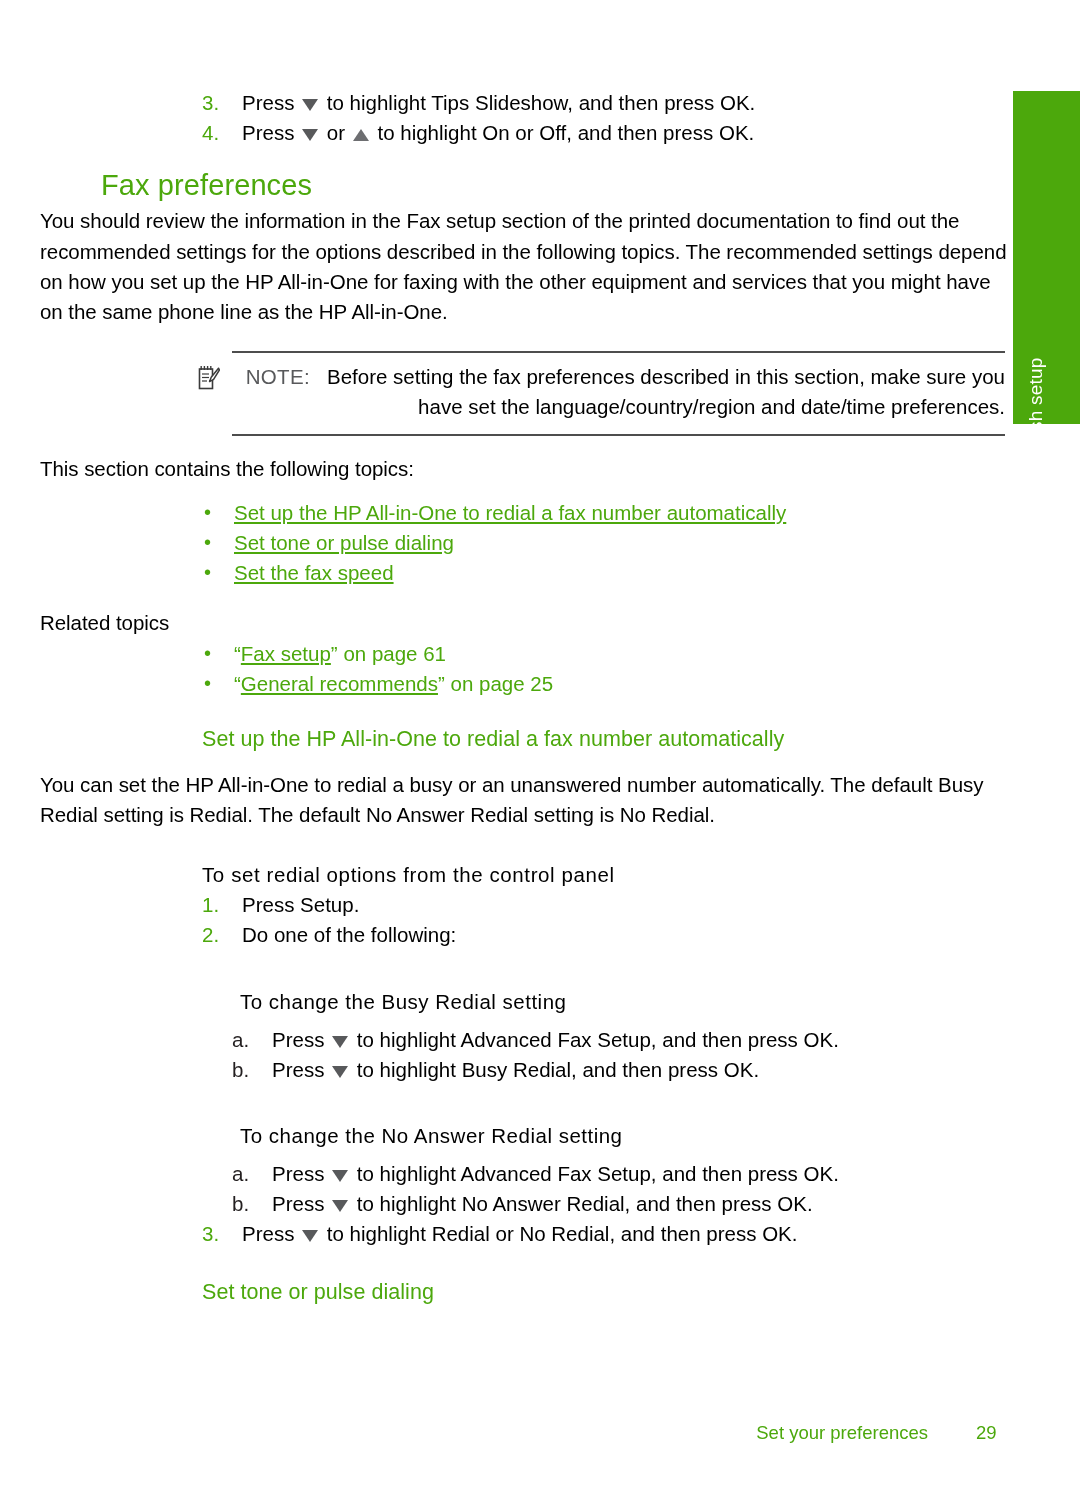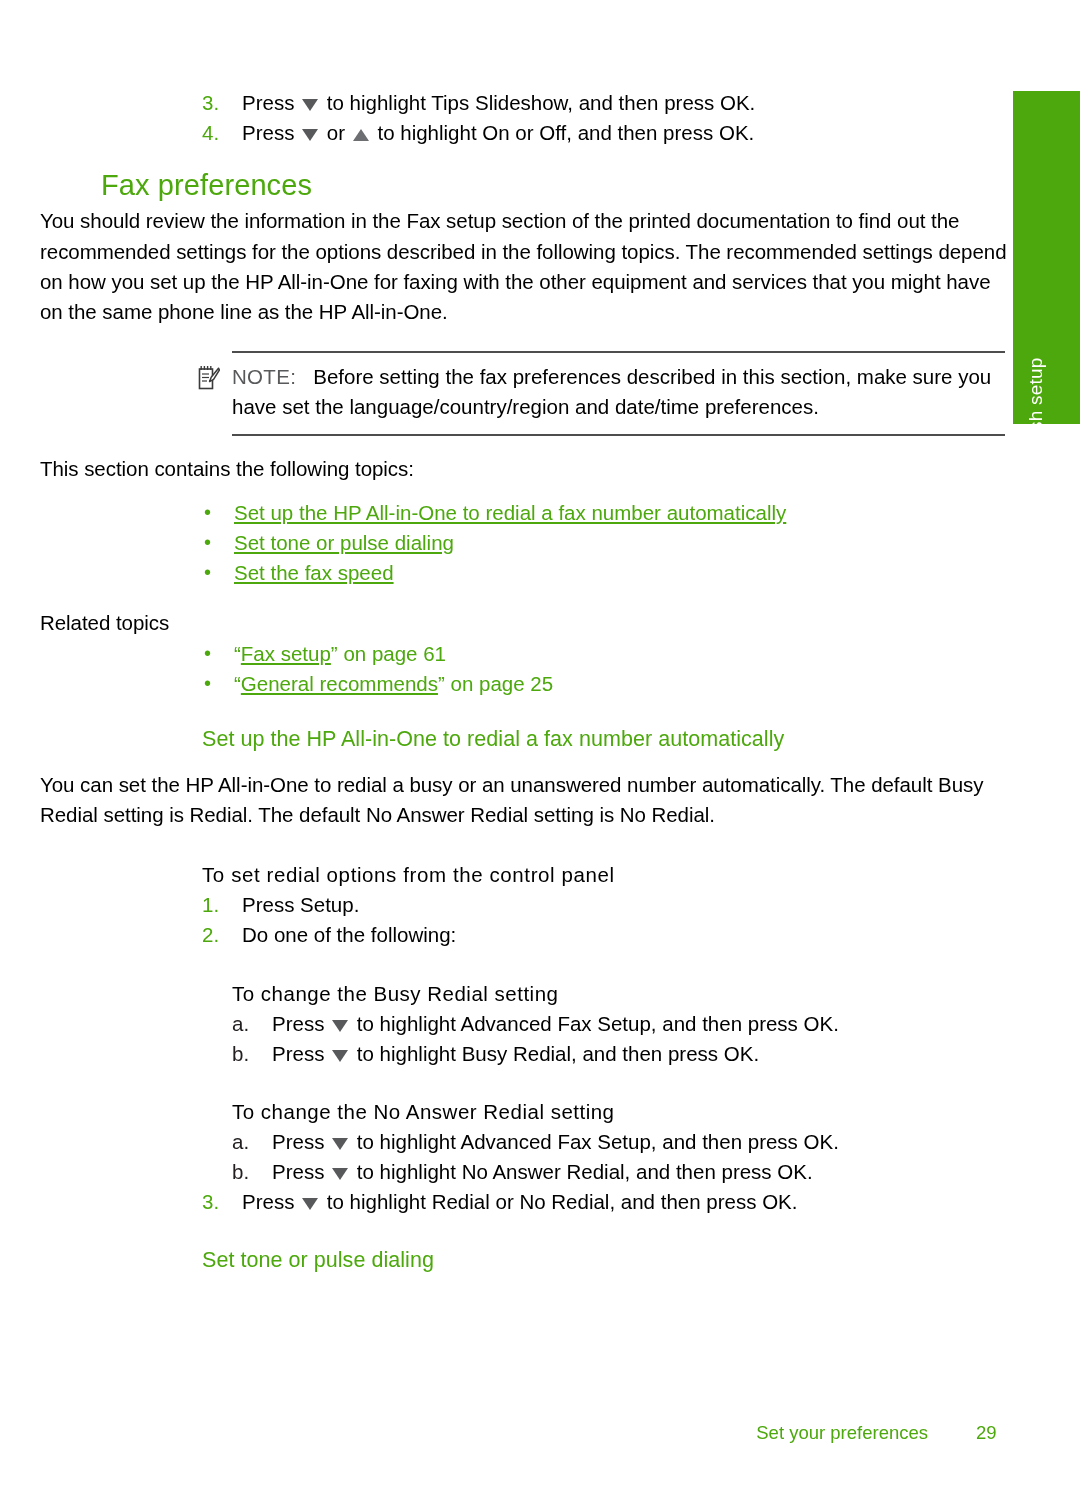--- a/index.html
+++ b/index.html
@@ -99,21 +99,21 @@
   .proc-title {
     font-size: 20.5px;
     line-height: 30px;
     letter-spacing: 0.6px;
     margin: 0;
   }
   .sub-proc-title {
     font-size: 20.5px;
     line-height: 30px;
     letter-spacing: 0.5px;
-    margin: 0;
+    margin: 8px;
   }
 
   
   .steps { margin: 0; padding: 0; list-style: none; }
   .step {
     position: relative;
     font-size: 20.5px;
     line-height: 30.2px;
     padding-left: 40px;
     margin: 0;
@@ -170,20 +170,21 @@
     top: 12px;
     width: 22px;
     height: 25px;
   }
   .note-body {
     font-size: 20.5px;
     line-height: 30.2px;
     margin: 0;
     padding-left: 0;
     text-indent: 0;
+    text-align: right;
   }
   .note-label {
     color: #58595b;
     letter-spacing: 0.3px;
   }
 
   
   .tri {
     display: inline-block;
     width: 0;

